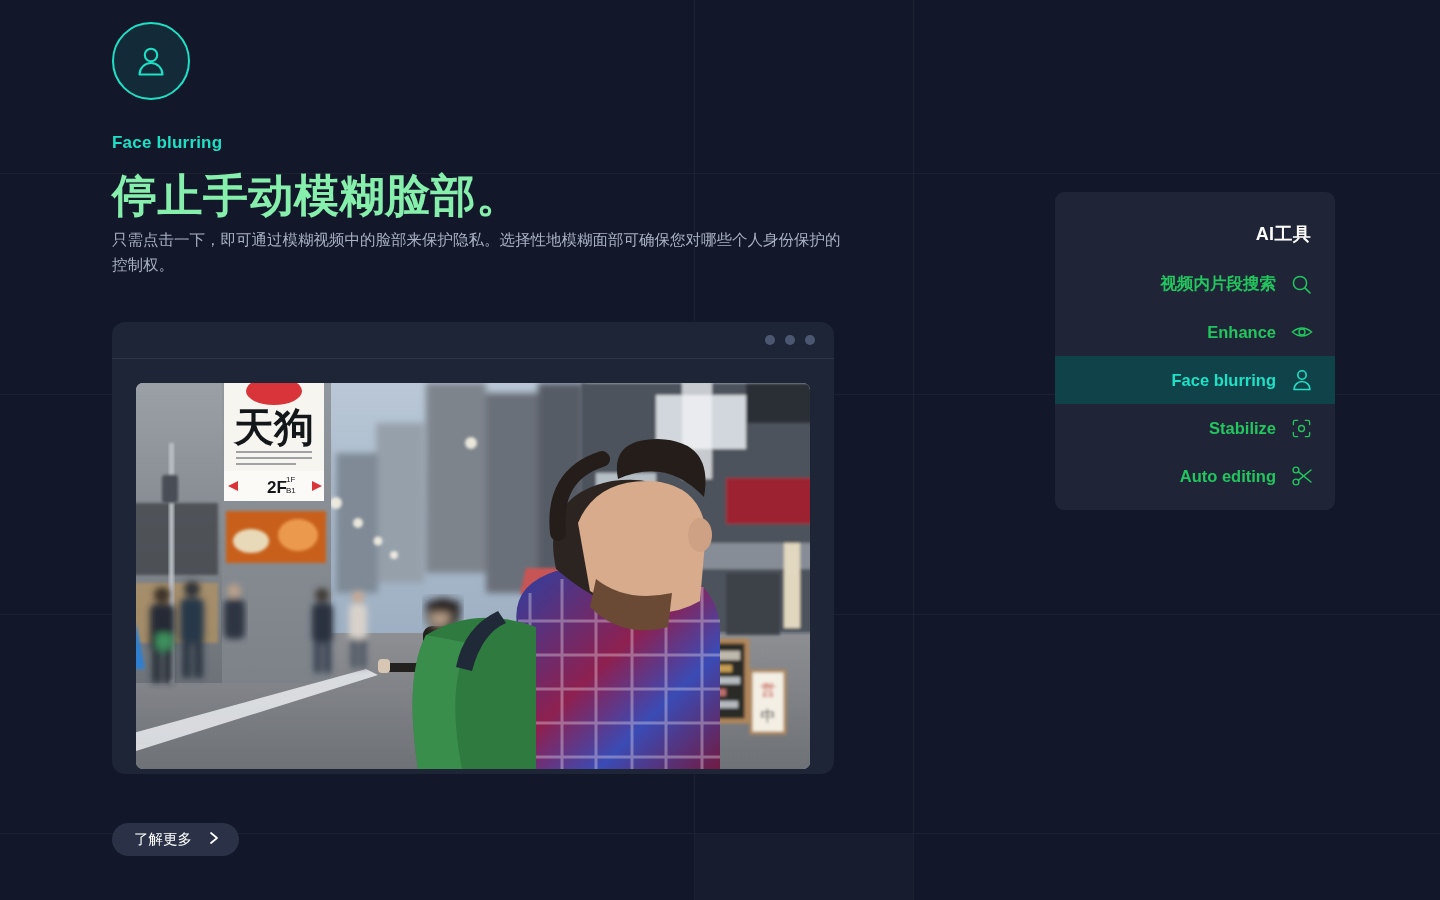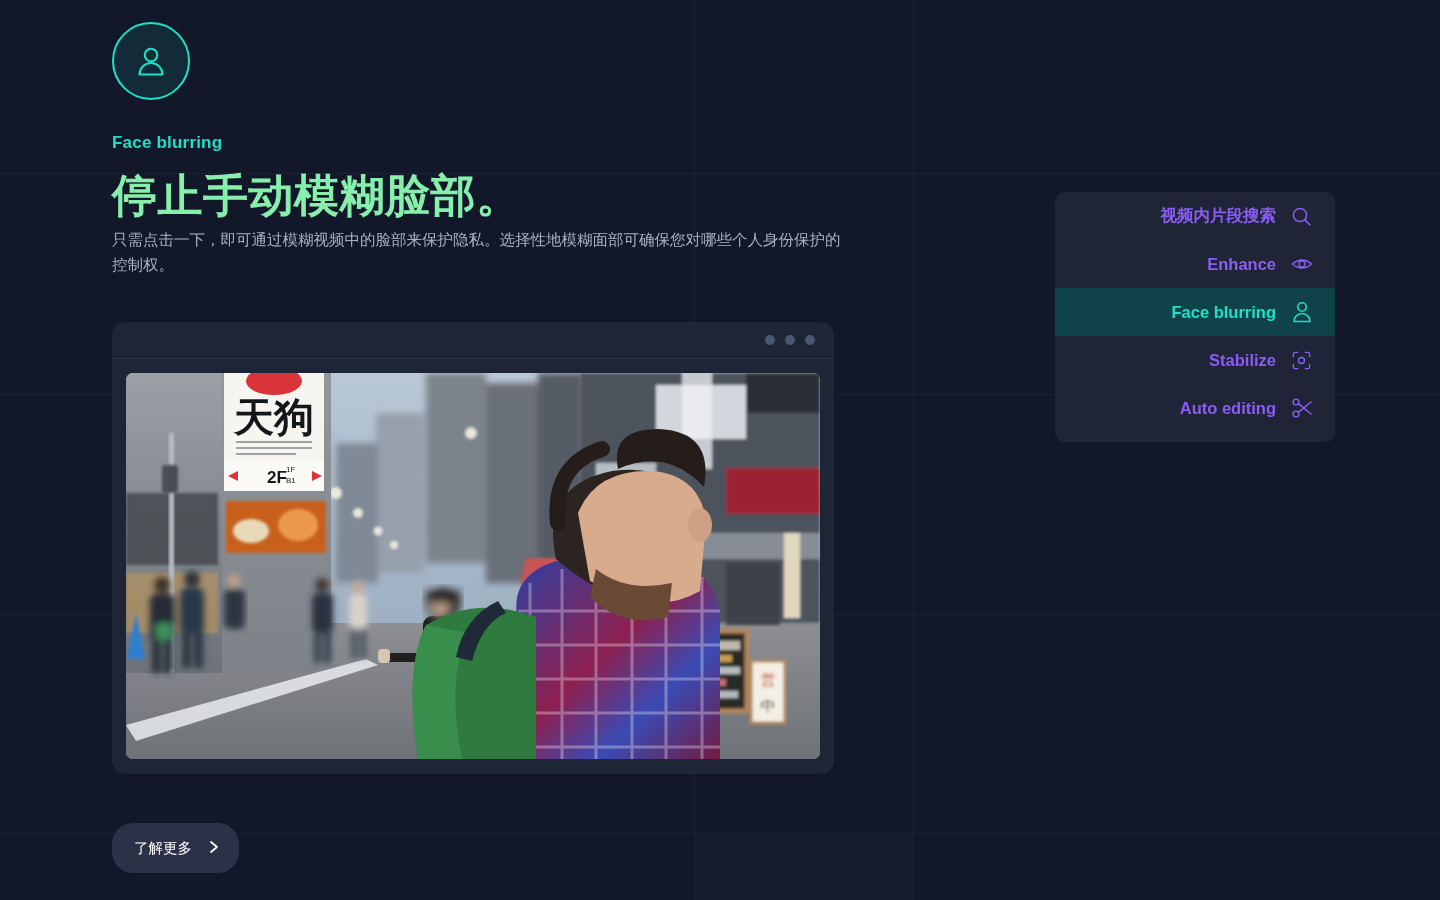--- a/index.html
+++ b/index.html
@@ -76,33 +76,33 @@
     height: 37px;
     border-bottom: 1px solid rgba(255,255,255,0.07);
     display: flex; align-items: center; justify-content: flex-end;
     padding-right: 19px;
     gap: 10px;
   }
   .dot { width: 10px; height: 10px; border-radius: 50%; background: #4c5771; }
 
   .video-frame {
     position: relative;
-    margin: 14px;
+    margin: 24px;
     height: 386px;
     border-radius: 7px;
     overflow: hidden;
     background: #20242c;
   }
   .video-frame svg { display: block; width: 100%; height: 100%; }
 
   
   .learn-more {
     position: absolute;
     left: 112px; top: 823px;
-    height: 50px;
+    height: 33px;
     padding: 0 19px 0 22px;
     background: #2b3248;
     border: none;
     border-radius: 21px;
     color: #ffffff;
     font-size: 14.5px;
     font-family: inherit;
     display: flex; align-items: center; gap: 16px;
     cursor: pointer;
   }
@@ -126,21 +126,21 @@
     padding: 30px 24px 14px 20px;
     letter-spacing: .3px;
   }
   .tool-row {
     display: flex;
     align-items: center;
     justify-content: flex-end;
     gap: 14px;
     height: 48px;
     padding: 0 22px 0 20px;
-    color: #8b5cf6;
+    color: #22c55e;
     font-size: 16.5px;
     font-weight: 700;
     cursor: pointer;
   }
   .tool-row.active {
     background: #0f4349;
     color: #1ee0c5;
   }
   .tool-row .ticon { display: flex; align-items: center; justify-content: center; width: 23px; height: 23px; flex: 0 0 23px; }
   .tool-row .ticon svg { display: block; }
@@ -385,20 +385,21 @@
 <button class="learn-more">
   <span>了解更多</span>
   <span class="chev">
     <svg width="12" height="14" viewBox="0 0 12 14" fill="none" stroke="#ffffff" stroke-width="1.7" stroke-linecap="round" stroke-linejoin="round">
       <path d="M3 2 l6 5 -6 5"></path>
     </svg>
   </span>
 </button>
 
 <div class="tools-panel">
+  <div class="tools-title">AI工具</div>
 
   <div class="tool-row">
     <span>视频内片段搜索</span>
     <span class="ticon">
       <svg width="21" height="21" viewBox="0 0 21 21" fill="none" stroke="currentColor" stroke-width="1.5" stroke-linecap="round">
         <circle cx="9" cy="9" r="6.6"></circle>
           <path d="M13.9 13.9 L19 19"></path>
       </svg>
     </span>
   </div>

